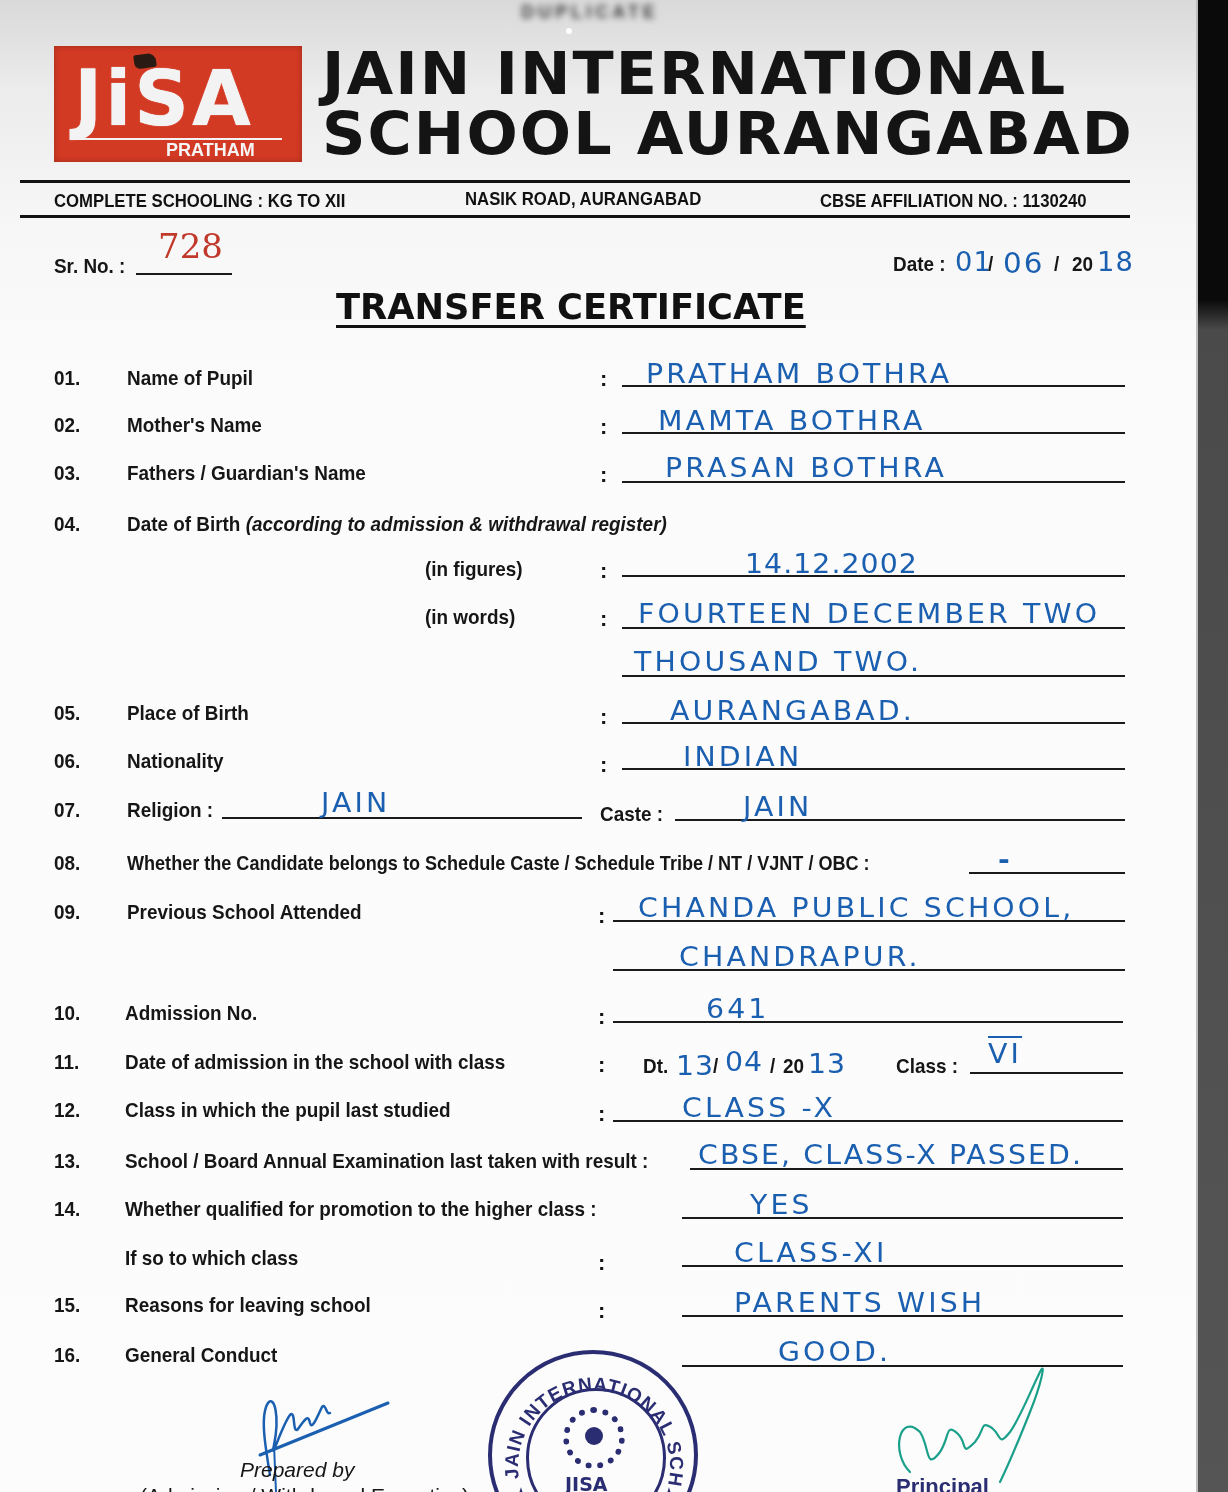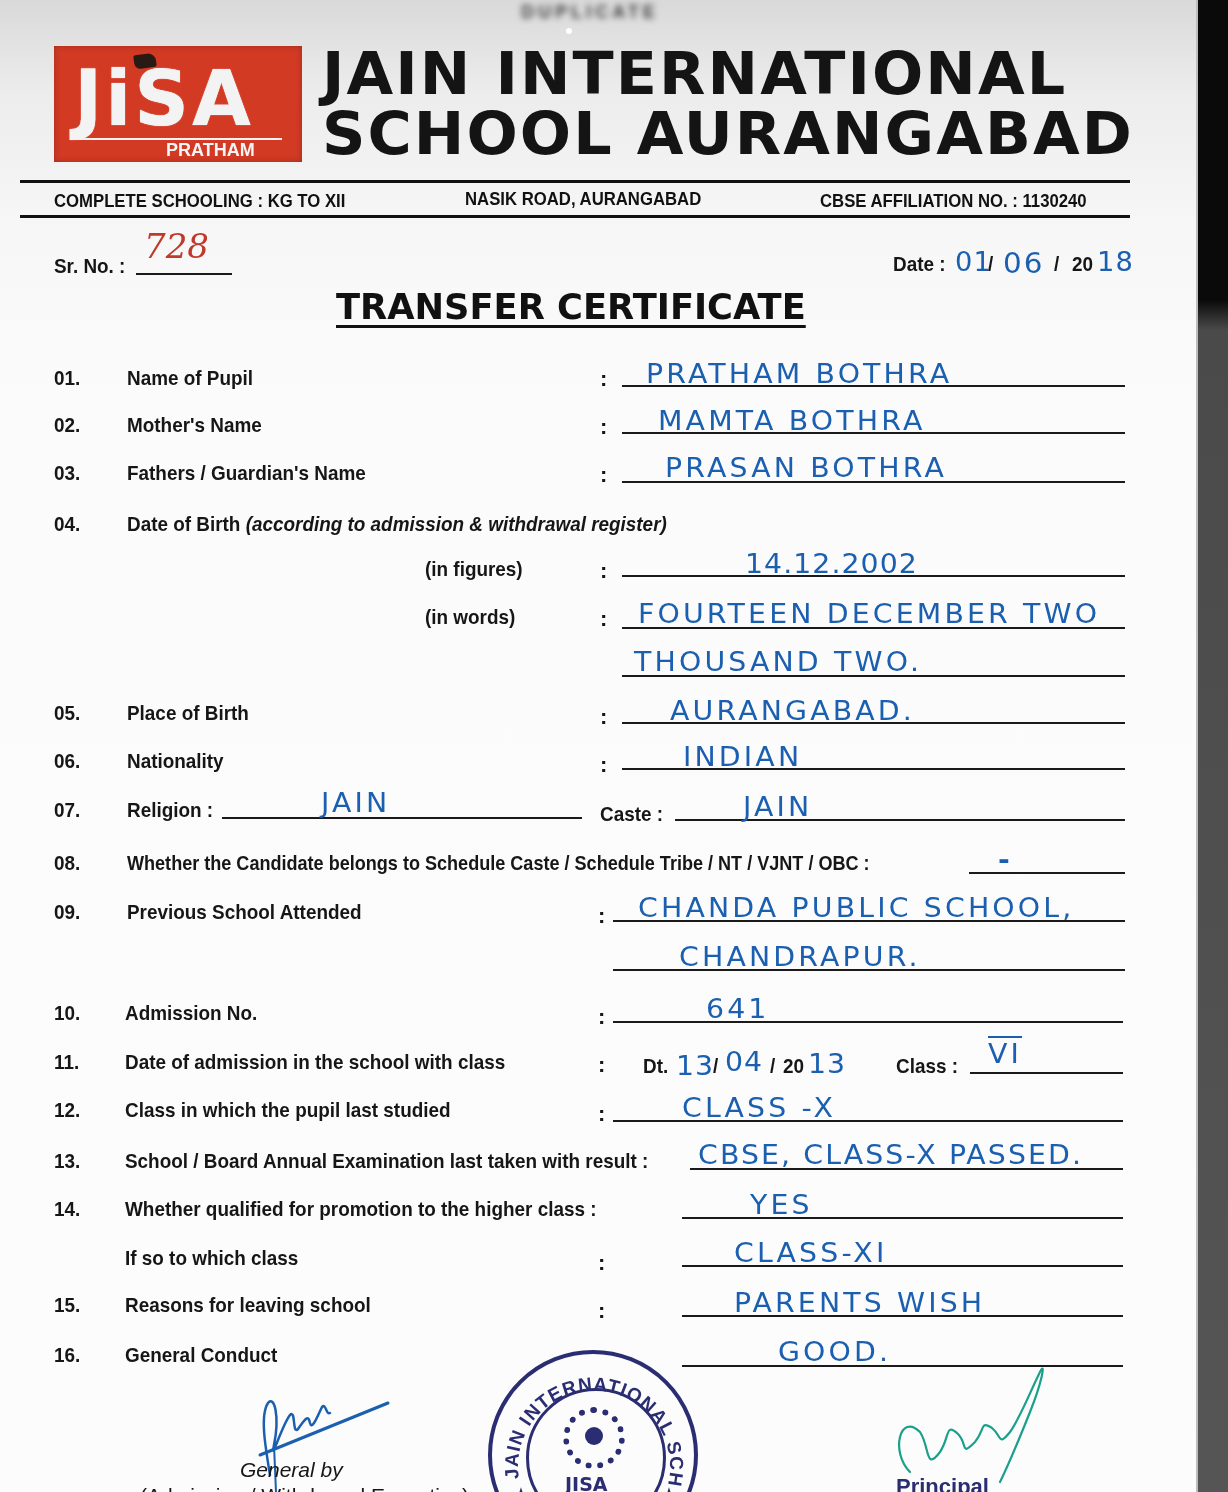--- a/index.html
+++ b/index.html
@@ -97,21 +97,21 @@
     <div>SCHOOL AURANGABAD</div>
   </div>
 
   <div class="abs hr" style="left:20px;top:180px;width:1110px;"></div>
   <div class="abs sub-row" style="left:54px;top:190px;">COMPLETE SCHOOLING : KG TO XII</div>
   <div class="abs sub-row" style="left:465px;top:188px;">NASIK ROAD, AURANGABAD</div>
   <div class="abs sub-row" style="left:820px;top:190px;">CBSE AFFILIATION NO. : 1130240</div>
   <div class="abs hr" style="left:20px;top:215px;width:1110px;"></div>
 
   <div class="abs label" style="left:54px;top:254px;">Sr. No. :</div>
-  <div class="abs red-num" style="left:144px;top:226px;font-style:italic;">728</div>
+  <div class="abs red-num" style="left:158px;top:226px;">728</div>
   <div class="abs line" style="left:136px;top:273px;width:96px;"></div>
 
   <div class="abs label" style="left:893px;top:252px;">Date :</div>
   <div class="abs hand" style="left:955px;top:247px;font-size:26px;letter-spacing:1px;">01</div>
   <div class="abs label" style="left:988px;top:252px;">/</div>
   <div class="abs hand" style="left:1003px;top:247px;font-size:28px;letter-spacing:2px;">06</div>
   <div class="abs label" style="left:1054px;top:252px;">/</div>
   <div class="abs label" style="left:1072px;top:252px;">20</div>
   <div class="abs hand" style="left:1097px;top:247px;font-size:26px;letter-spacing:1px;">18</div>
 
@@ -235,21 +235,21 @@
   <div class="abs num" style="left:54px;top:1343px;">16.</div>
   <div class="abs label" style="left:125px;top:1343px;">General Conduct</div>
   <div class="abs line" style="left:682px;top:1365px;width:441px;"></div>
   <div class="abs hand" style="left:778px;top:1336px;">GOOD.</div>
 
   <svg class="abs" style="left:230px;top:1385px;" width="170" height="107">
     <path class="sig-line" d="M40 90 C 35 60, 30 30, 38 18 C 44 10, 50 30, 44 60 C 40 80, 52 40, 60 30 C 66 24, 62 50, 68 44 C 74 36, 78 28, 80 38 C 82 46, 88 30, 92 22 C 96 18, 96 30, 100 28" stroke="#1b5fb0" stroke-width="2.5"></path>
     <path class="sig-line" d="M30 70 L 158 18" stroke="#1b5fb0" stroke-width="3"></path>
     <path class="sig-line" d="M44 60 L 46 107" stroke="#1b5fb0" stroke-width="2"></path>
   </svg>
-  <div class="abs footer-text italic" style="left:240px;top:1458px;">General by</div>
+  <div class="abs footer-text italic" style="left:240px;top:1458px;">Prepared by</div>
   <div class="abs footer-text" style="left:140px;top:1484px;">(Admission / Withdrawal Executive)</div>
 
   <div class="abs seal">
     <svg width="202" height="202" style="position:absolute;left:0;top:0;">
       <defs>
         <path id="sealArc" d="M 28 130 A 76 76 0 1 1 176 130"></path>
       </defs>
       <text font-family="Liberation Sans, sans-serif" font-weight="bold" font-size="19" fill="#2b2d72" letter-spacing="1">
         <textPath href="#sealArc" startOffset="2%">JAIN INTERNATIONAL SCHOOL</textPath>
       </text>

